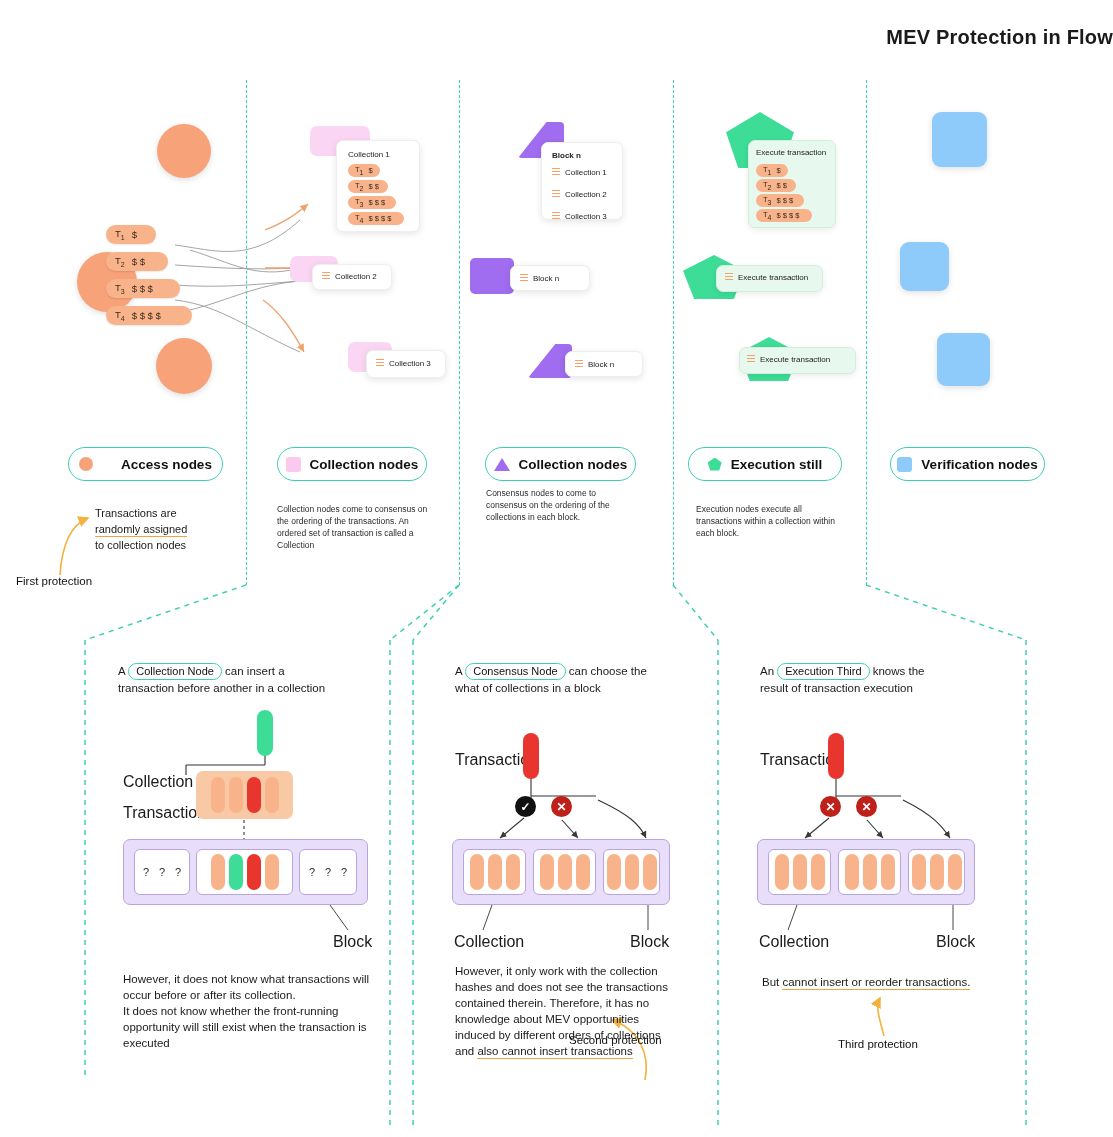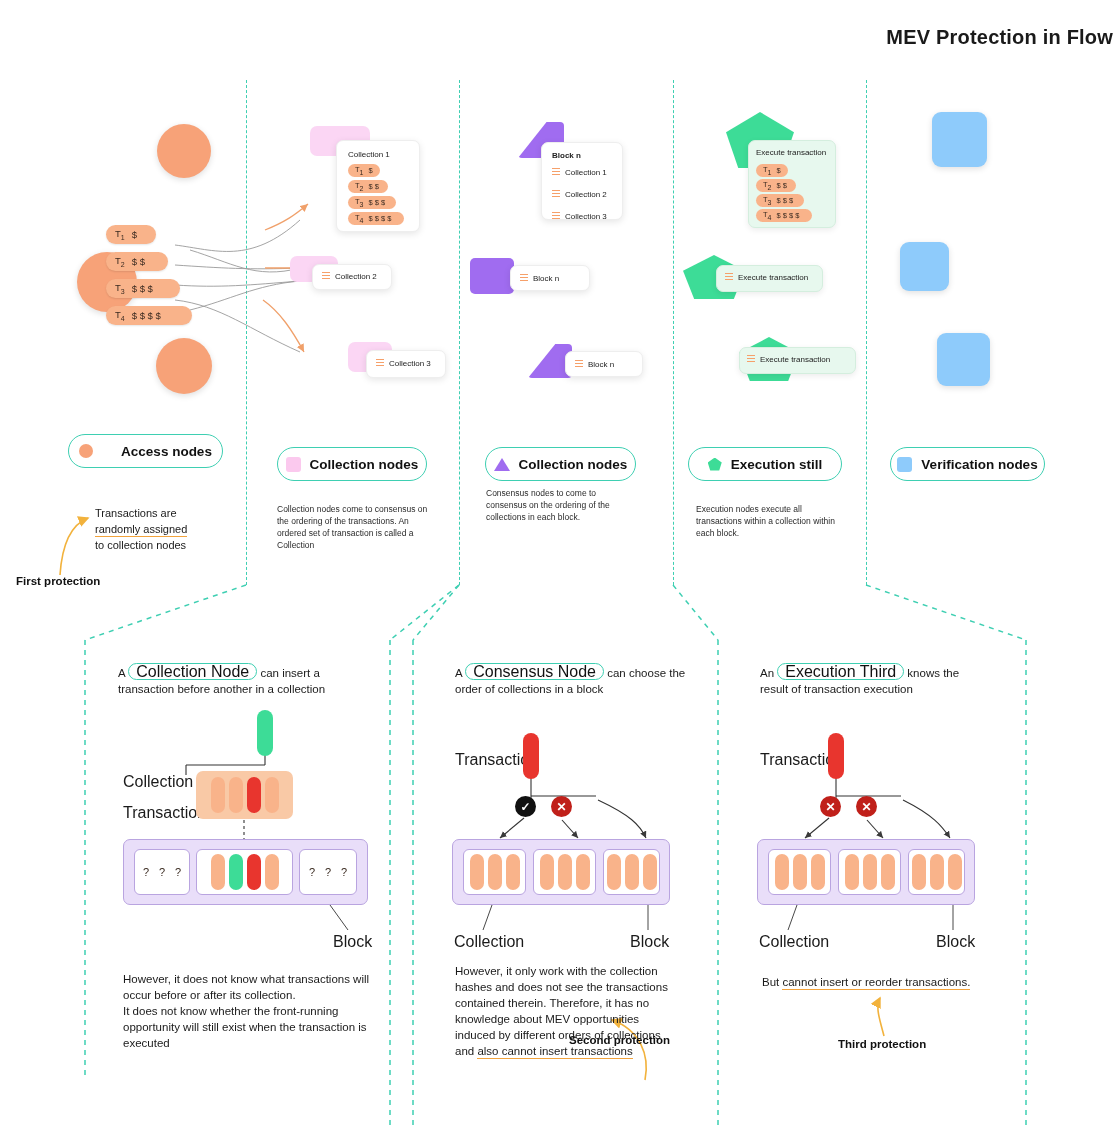--- a/index.html
+++ b/index.html
@@ -179,34 +179,34 @@
     position: absolute;
     font-size: 11.5px;
     line-height: 16px;
     color: #1a1a1a;
   }
   .chip {
     display: inline-block;
     border: 1.2px solid #3ecfb2;
     border-radius: 11px;
     padding: 0 7px;
-    font-size: 16px;
+    font-size: 11px;
     line-height: 15px;
     background: #fff;
     color: #111;
   }
   .smalllabel {
     position: absolute;
     font-size: 16px;
     color: #1a1a1a;
   }
   .protection-label {
     position: absolute;
     font-size: 11.5px;
-    font-weight: bold;
+    font-weight: normal;
     color: #111;
   }
   .underline-orange {
     border-bottom: 1.6px solid #f2a33c;
     padding-bottom: 1px;
   }
 
   
   .blockbox {
     position: absolute;
@@ -480,21 +480,21 @@
   <div class="listrow" style="left:8px; top:18px;">
     <span class="lines-icon"></span>
     <span>Execute transaction</span>
   </div>
 </div>
 
 <div class="sq-blue" style="left:932px; top:112px; width:55px; height:55px;"></div>
 <div class="sq-blue" style="left:900px; top:242px; width:49px; height:49px;"></div>
 <div class="sq-blue" style="left:937px; top:333px; width:53px; height:53px;"></div>
 
-<div class="legend-pill" style="left:68px; top:434px; width:155px;gap:28px;">
+<div class="legend-pill" style="left:68px; top:447px; width:155px;gap:28px;">
   <span class="legend-swatch sw-circle"></span>
   <span>Access nodes</span>
 </div>
 <div class="legend-pill" style="left:277px; top:447px; width:150px;">
   <span class="legend-swatch sw-square-pink"></span>
   <span>Collection nodes</span>
 </div>
 <div class="legend-pill" style="left:485px; top:447px; width:151px;">
   <span class="legend-swatch sw-tri"></span>
   <span>Collection nodes</span>
@@ -557,21 +557,21 @@
 </div>
 <div class="smalllabel" style="left:333px; top:933px;">Block</div>
 
 <div class="panel-text" style="left:123px; top:971px; width:262px; white-space:pre-line;">However, it does not know what transactions will occur before or after its collection.
 It does not know whether the front-running opportunity will still exist when the transaction is executed</div>
 
 <div class="panel-text" style="left:455px; top:663px; width:260px;">
   <span>A</span>
   <span class="chip">Consensus Node</span>
   <span>can choose the</span><br>
-  <span>order of collections in a block</span>
+  <span>what of collections in a block</span>
 </div>
 <div class="smalllabel" style="left:455px; top:751px;">Transaction</div>
 <div class="tall-cap red" style="left:523px; top:733px;"></div>
 
 <div class="badge ok" style="left:515px; top:796px;">✓</div>
 <div class="badge no" style="left:551px; top:796px;">✕</div>
 
 <div class="blockbox" style="left:452px; top:839px; width:218px; height:66px;"></div>
 <div class="cellbox" style="left:463px; top:849px; width:63px; height:46px;">
   <div class="cap"></div>

